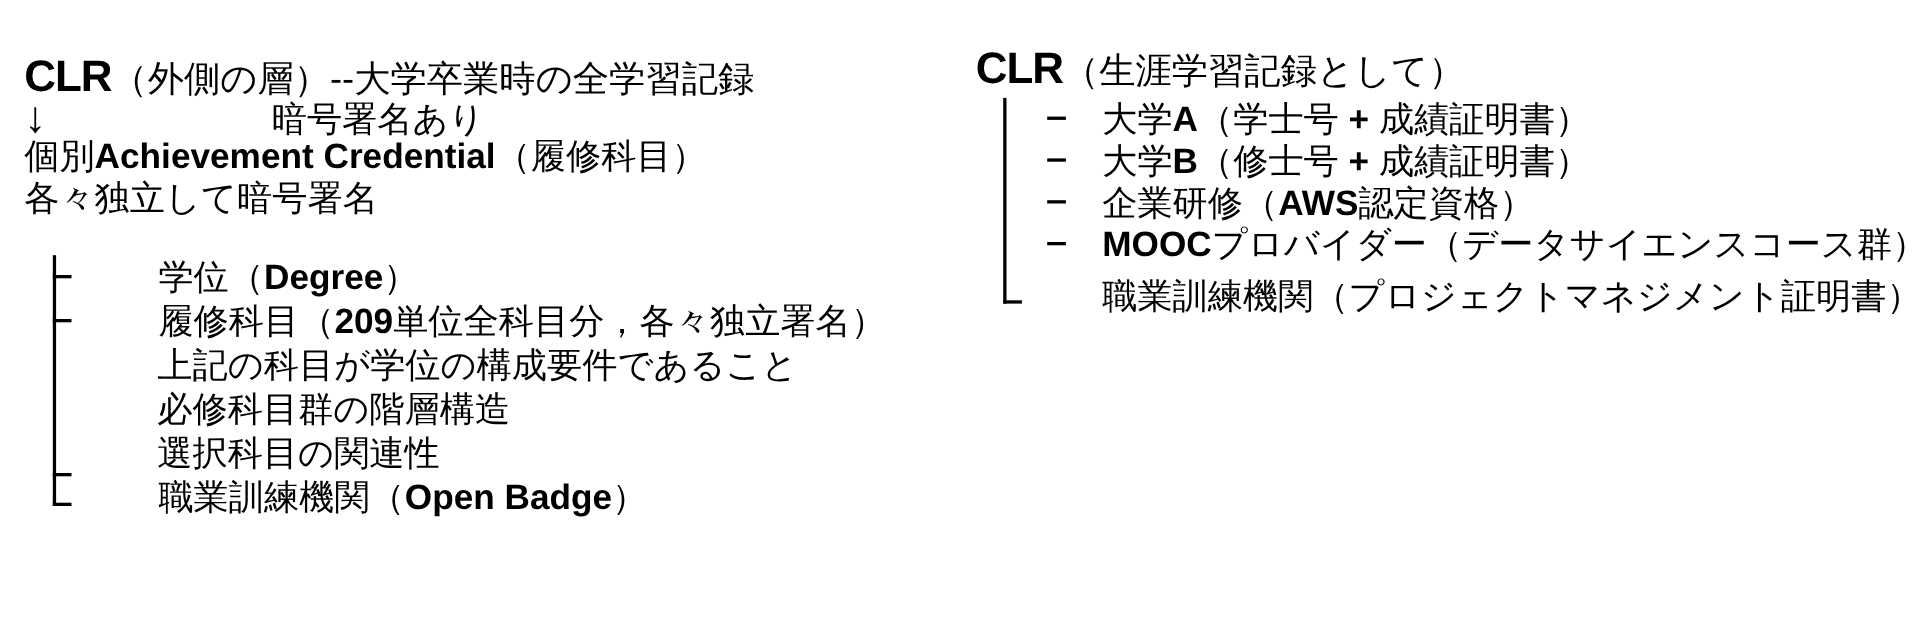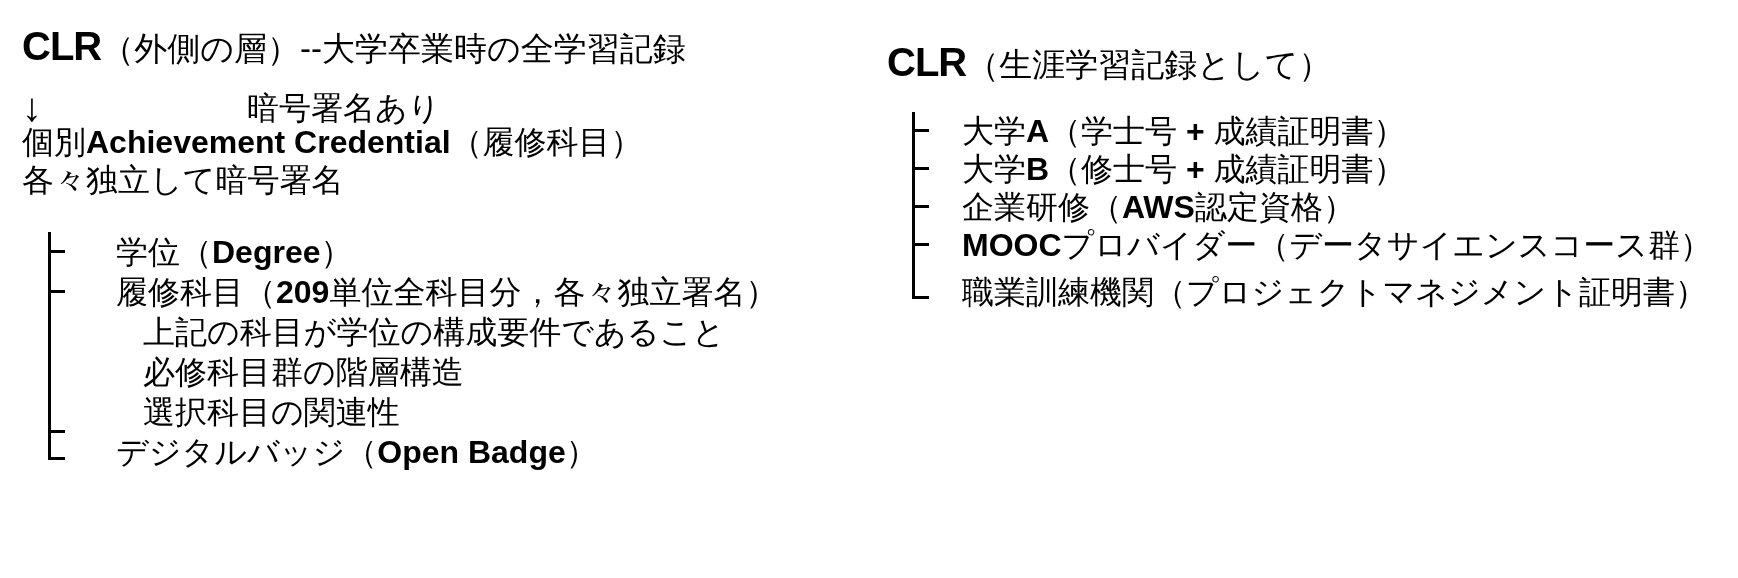--- a/index.html
+++ b/index.html
@@ -3,39 +3,39 @@
 <meta charset="utf-8">
 <style>
   * { margin:0; padding:0; box-sizing:border-box; }
   html,body { background:#ffffff; }
   body { font-family:"Liberation Sans","DejaVu Sans",sans-serif; }
   .canvas { position:relative; width:1738px; height:578px; background:#ffffff; color:#000000; overflow:hidden; }
 
   .heading { position:absolute; white-space:nowrap; }
   .heading .clr { font-size:40px; font-weight:700; letter-spacing:-1px; }
   .heading .jp  { font-size:33px; }
-  .pos-l-title { left:22px; top:24px; }
+  .pos-l-title { left:22px; top:48px; }
   .pos-r-title { left:887px; top:40px; }
 
   .arrow-row { position:absolute; left:22px; top:86px; height:42px; }
   .arrow { font-size:40px; line-height:42px; }
   .note  { position:absolute; left:225px; top:2px; font-size:32px; line-height:40px; white-space:nowrap; }
 
   .textline { position:absolute; font-size:32px; line-height:37px; white-space:nowrap; }
   .pos-l-inner { left:22px; top:124px; }
   .pos-l-sign  { left:22px; top:162px; }
 
   .tree { position:absolute; }
   .pos-l-tree { left:48px; top:232px; width:820px; }
-  .pos-r-tree { left:912px; top:112px; width:680px; }
+  .pos-r-tree { left:912px; top:89px; width:680px;padding-left:40px; }
 
   .lshape { position:absolute; left:0; top:0; width:17px; height:calc(100% - 12px);
             border-left:3px solid #000; border-bottom:3px solid #000; }
 
-  .row { position:relative; padding-left:68px; font-size:32px; line-height:40px; white-space:nowrap; }
+  .row { position:relative; padding-left:96px; font-size:32px; line-height:40px; white-space:nowrap; }
   .row.sub { padding-left:95px; }
   .tree-right .row { padding-left:50px; line-height:38px; }
   .tree-right .row.last { margin-top:9px; }
 
   .tick { position:absolute; left:0; top:50%; margin-top:-2px; width:17px; height:3px; background:#000; }
 
   .latin { font-weight:600; }
 </style>
 </head>
 <body>
@@ -55,21 +55,21 @@
     <div class="textline pos-l-sign">各々独立して暗号署名</div>
 
     <div class="tree pos-l-tree">
       <div class="lshape"></div>
     <div class="row branch"><span class="tick"></span><span class="lbl"><span>学位（</span><span class="latin">Degree</span><span>）</span></span></div>
         <div class="row branch"><span class="tick"></span><span class="lbl"><span>履修科目（</span><span class="latin">209</span><span>単位全科目分，各々独立署名）</span></span></div>
         <div class="row sub"><span class="lbl"><span>上記の科目が学位の構成要件であること</span></span></div>
         <div class="row sub"><span class="lbl"><span>必修科目群の階層構造</span></span></div>
         <div class="row sub"><span class="lbl"><span>選択科目の関連性</span></span></div>
         <div class="row branch"><span class="tick"></span></div>
-        <div class="row last"><span class="lbl"><span>デジタルバッジ（</span><span class="latin">Open Badge</span><span>）</span></span></div>
+        <div class="row last"><span class="lbl"><span>職業訓練機関（</span><span class="latin">Open Badge</span><span>）</span></span></div>
       </div>
   </section>
 
   <section>
     <div class="heading pos-r-title"><span class="clr">CLR</span><span class="jp">（生涯学習記録として）</span></div>
 
     <div class="tree tree-right pos-r-tree">
       <div class="lshape"></div>
     <div class="row branch"><span class="tick"></span><span class="lbl"><span>大学</span><span class="latin">A</span><span>（学士号 </span><span class="latin">+</span><span> 成績証明書）</span></span></div>
         <div class="row branch"><span class="tick"></span><span class="lbl"><span>大学</span><span class="latin">B</span><span>（修士号 </span><span class="latin">+</span><span> 成績証明書）</span></span></div>

